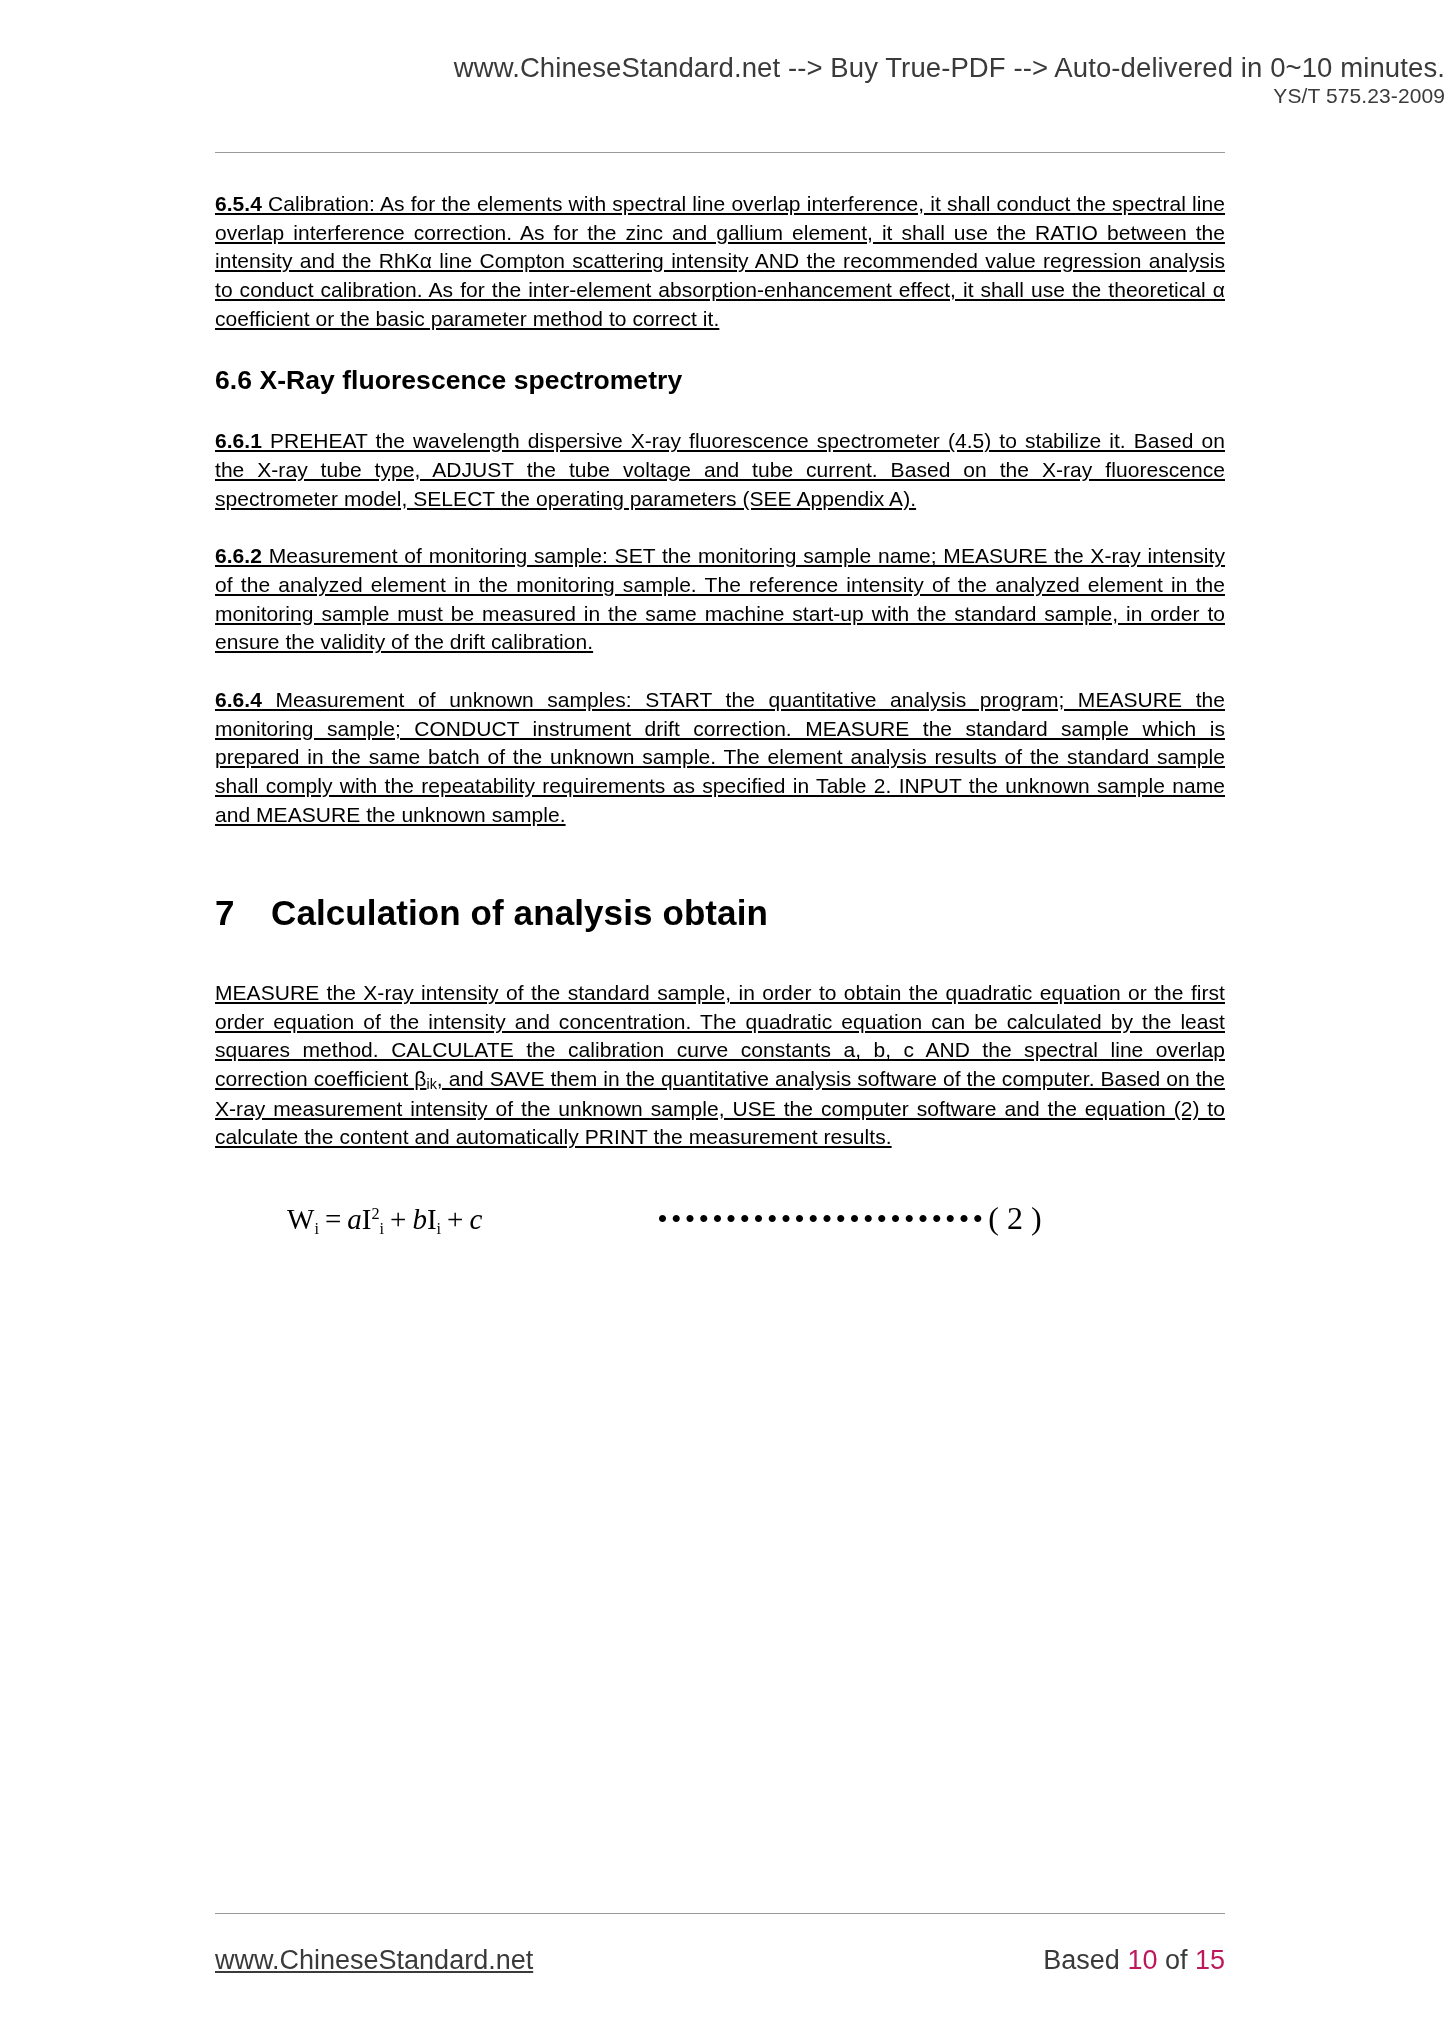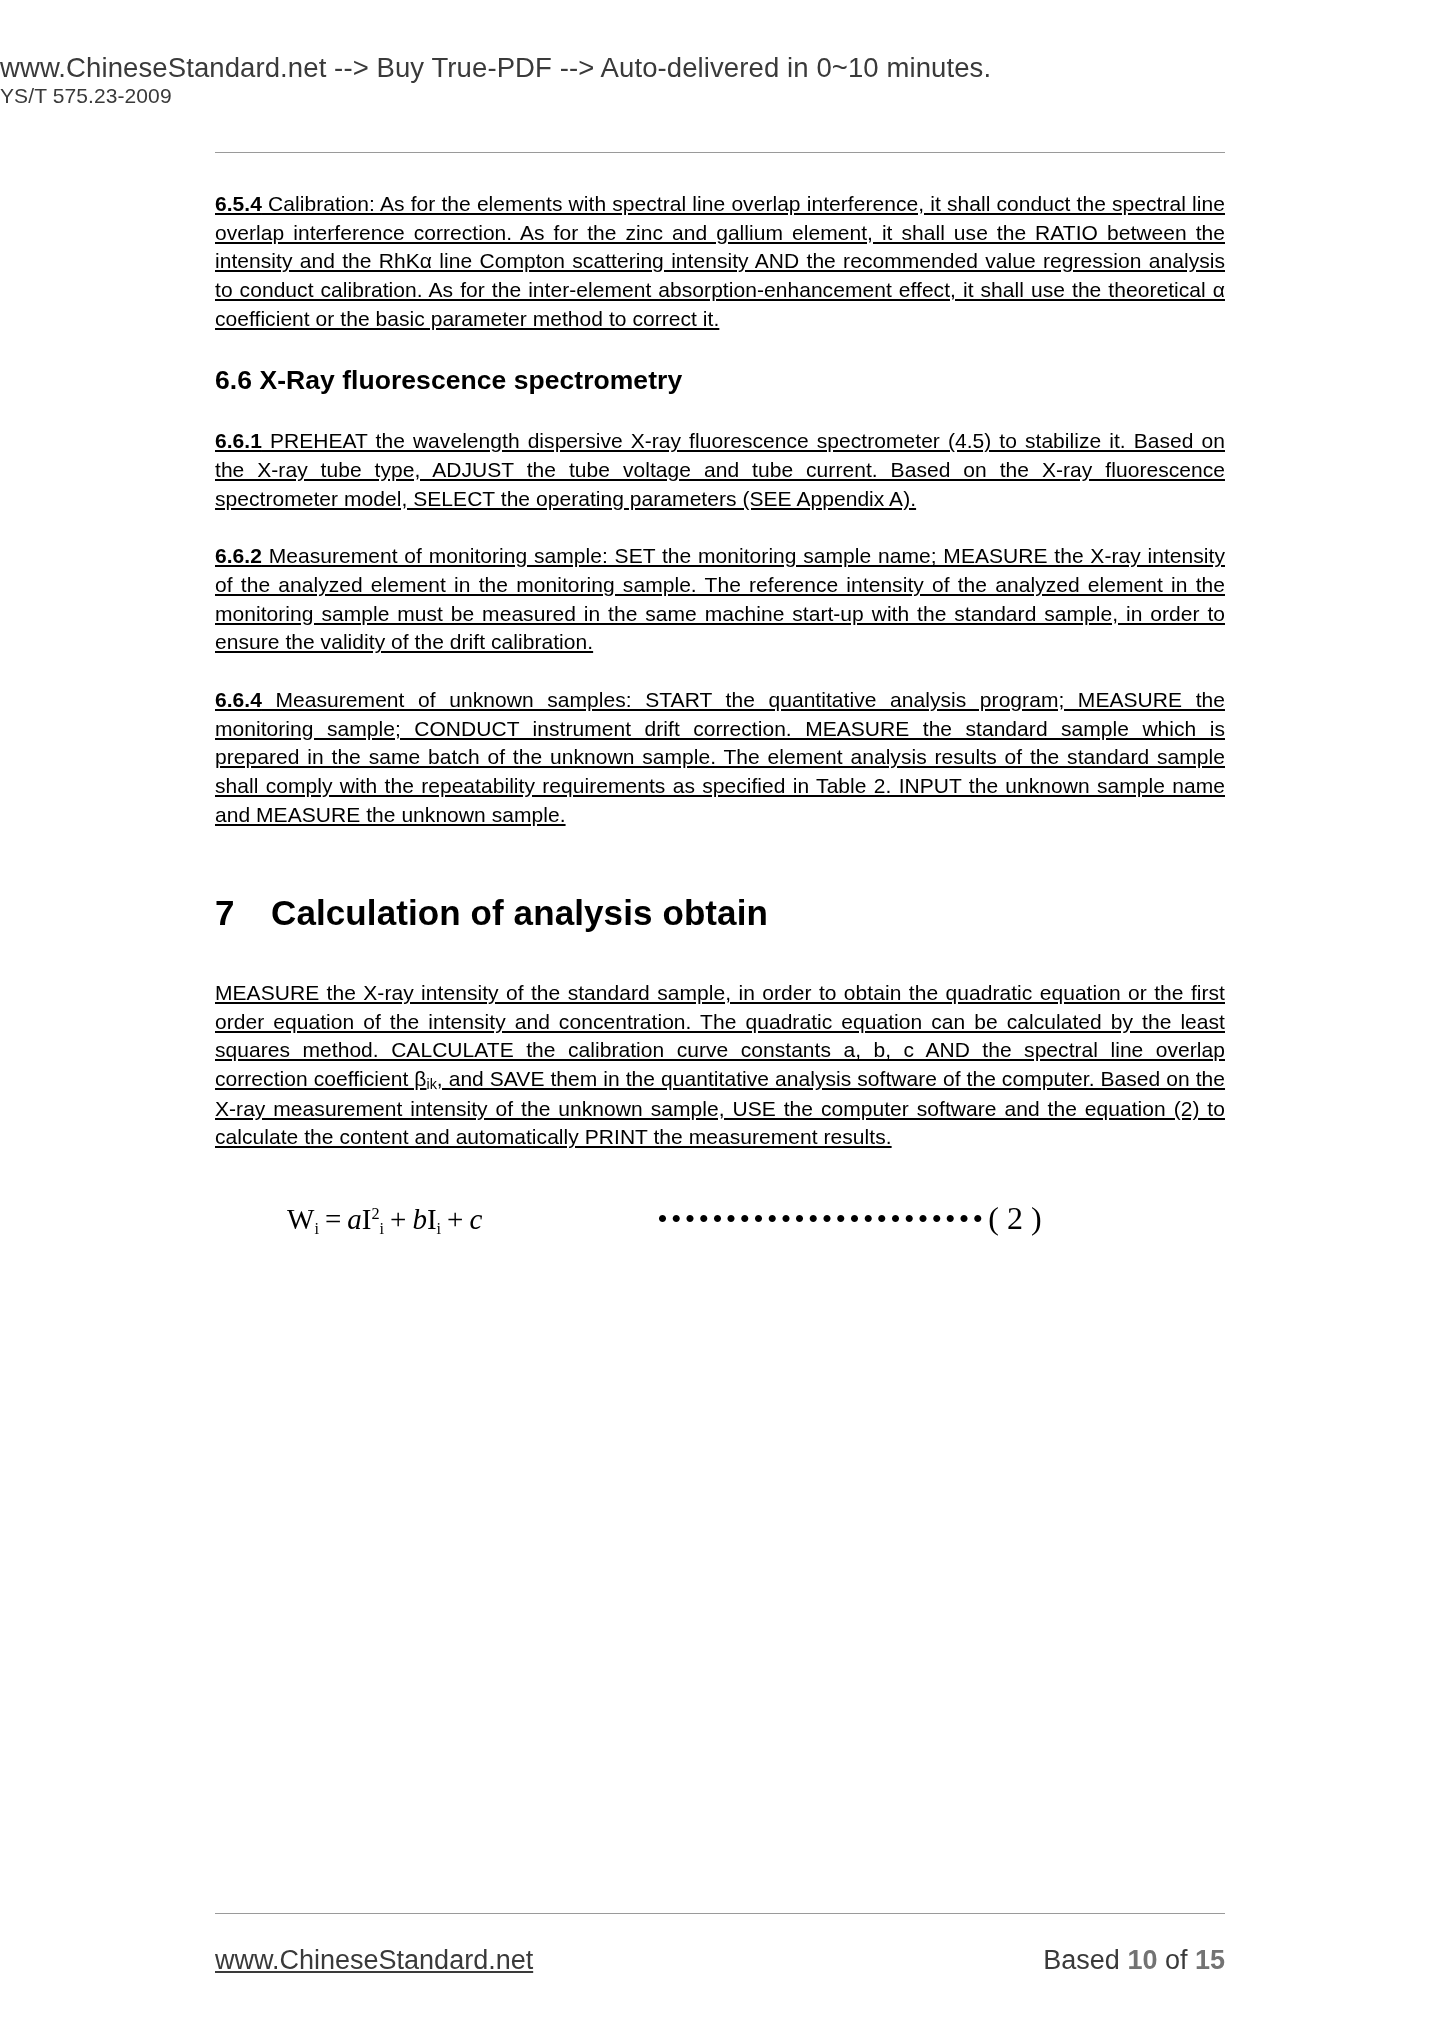--- a/index.html
+++ b/index.html
@@ -20,21 +20,21 @@
     box-sizing: border-box;
     overflow: hidden;
   }
 
   
   .header-block {
     position: absolute;
     top: 52px;
     left: 0;
     right: 0;
-    text-align: left;
+    text-align: right;
   }
   .promo-line {
     font-size: 27.5px;
     color: #3a3a3a;
     letter-spacing: 0.1px;
     white-space: nowrap;
     font-weight: 400;
   }
   .std-code {
     font-size: 21px;
@@ -153,21 +153,21 @@
     justify-content: space-between;
     align-items: baseline;
     font-size: 27px;
     color: #3a3a3a;
   }
   .footer-link {
     text-decoration: underline;
     color: #3a3a3a;
     cursor: pointer;
   }
-  .footer-page b { font-weight: bold; color: #737373; }
+  .footer-page b { font-weight: normal; color: #be185d; }
 </style>
 </head>
 <body>
 
 <div class="page">
 
   <div class="header-block">
     <div class="promo-line">www.ChineseStandard.net --&gt; Buy True-PDF --&gt; Auto-delivered in 0~10 minutes.</div>
     <div class="std-code">YS/T 575.23-2009</div>
   </div>

